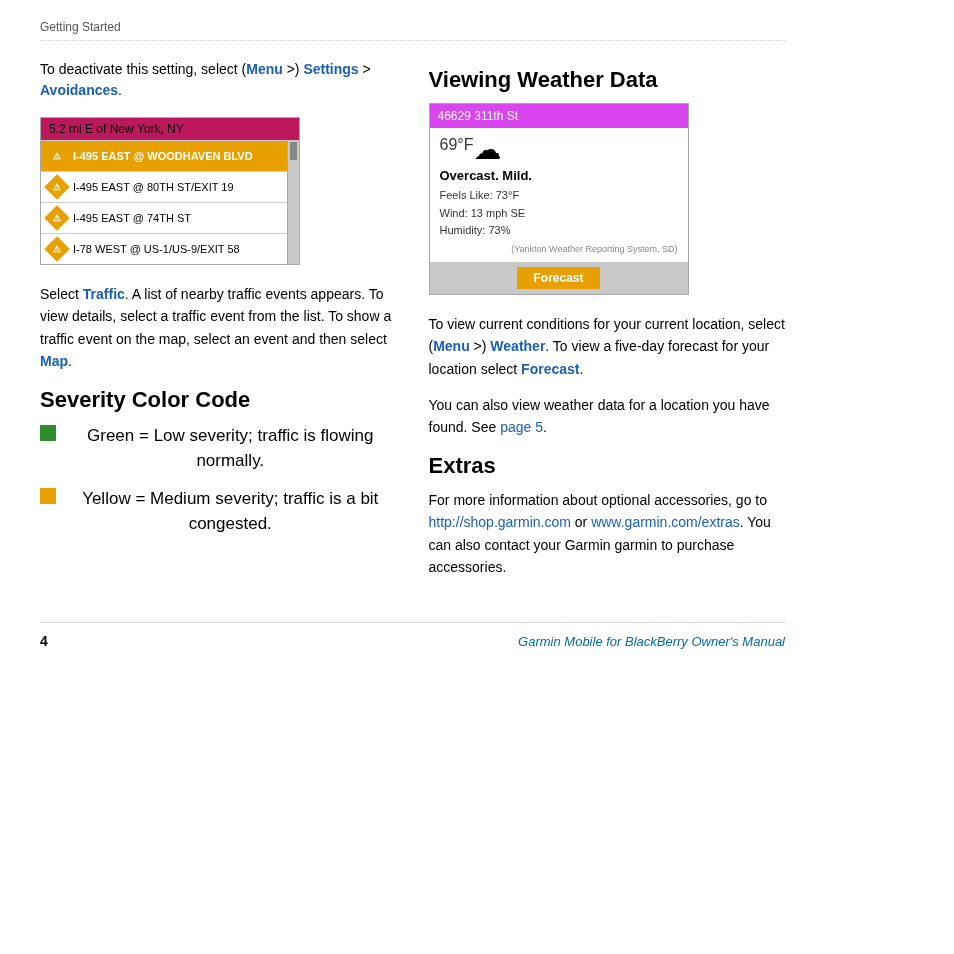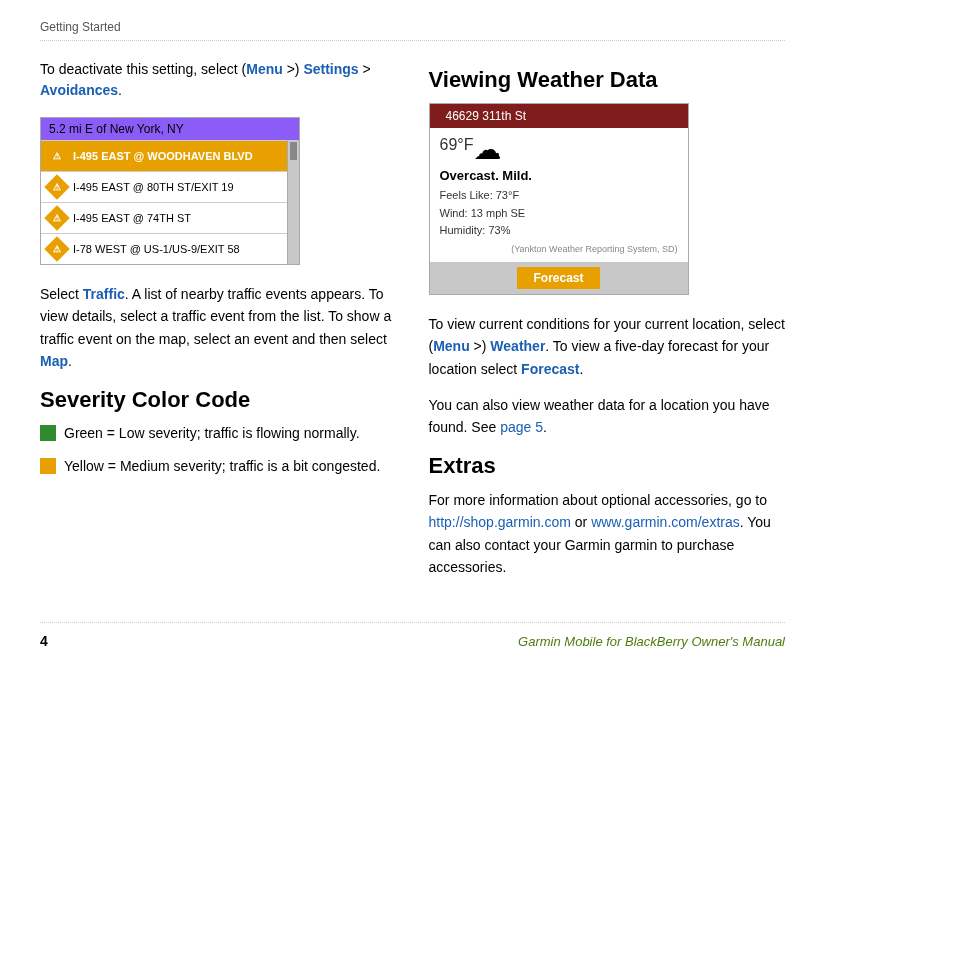--- a/index.html
+++ b/index.html
@@ -47,21 +47,21 @@
     }
 
     
     .traffic-box {
       border: 1px solid #aaa;
       width: 260px;
       margin-bottom: 18px;
       font-size: 12px;
     }
     .traffic-header {
-      background: #8b5cf6;
+      background: #be185d;
       padding: 4px 8px;
       font-size: 12px;
       color: #000;
     }
     .traffic-row {
       display: flex;
       align-items: center;
       padding: 5px 6px;
       border-top: 1px solid #ccc;
     }
@@ -120,43 +120,44 @@
       font-weight: bold;
       margin-bottom: 10px;
       margin-top: 8px;
     }
 
     
     .severity-item {
       display: flex;
       align-items: flex-start;
       margin-bottom: 12px;
-      font-size: 14px;
+      font-size: 17px;
       line-height: 1.5;
+      text-align: center;
     }
     .severity-swatch {
       width: 16px;
       height: 16px;
       flex-shrink: 0;
       margin-right: 8px;
       margin-top: 2px;
     }
 
     
     .weather-box {
       border: 1px solid #aaa;
       width: 260px;
       margin-bottom: 18px;
       font-size: 12px;
       overflow: hidden;
     }
     .weather-header {
-      background: #7f1d1d;
-      color: #fff;
-      padding: 5px 16px;
+      background: #d946ef;
+      color: #fff;
+      padding: 5px 8px;
       font-size: 12px;
     }
     .weather-body {
       background: #fff;
       padding: 8px 10px;
       position: relative;
     }
     .weather-temp-row {
       display: flex;
       justify-content: flex-start;
@@ -219,21 +220,21 @@
       padding-top: 10px;
       font-size: 13px;
     }
     .footer-page-num {
       font-size: 14px;
       font-weight: bold;
     }
     .footer-title {
       font-style: italic;
       font-size: 13px;
-      color: #4d7c0f;
+      color: #0369a1;
     }
   </style>
 </head>
 <body>
 
 <div class="page">
 
   <div class="header">
     <span>Getting Started</span>
   </div>

